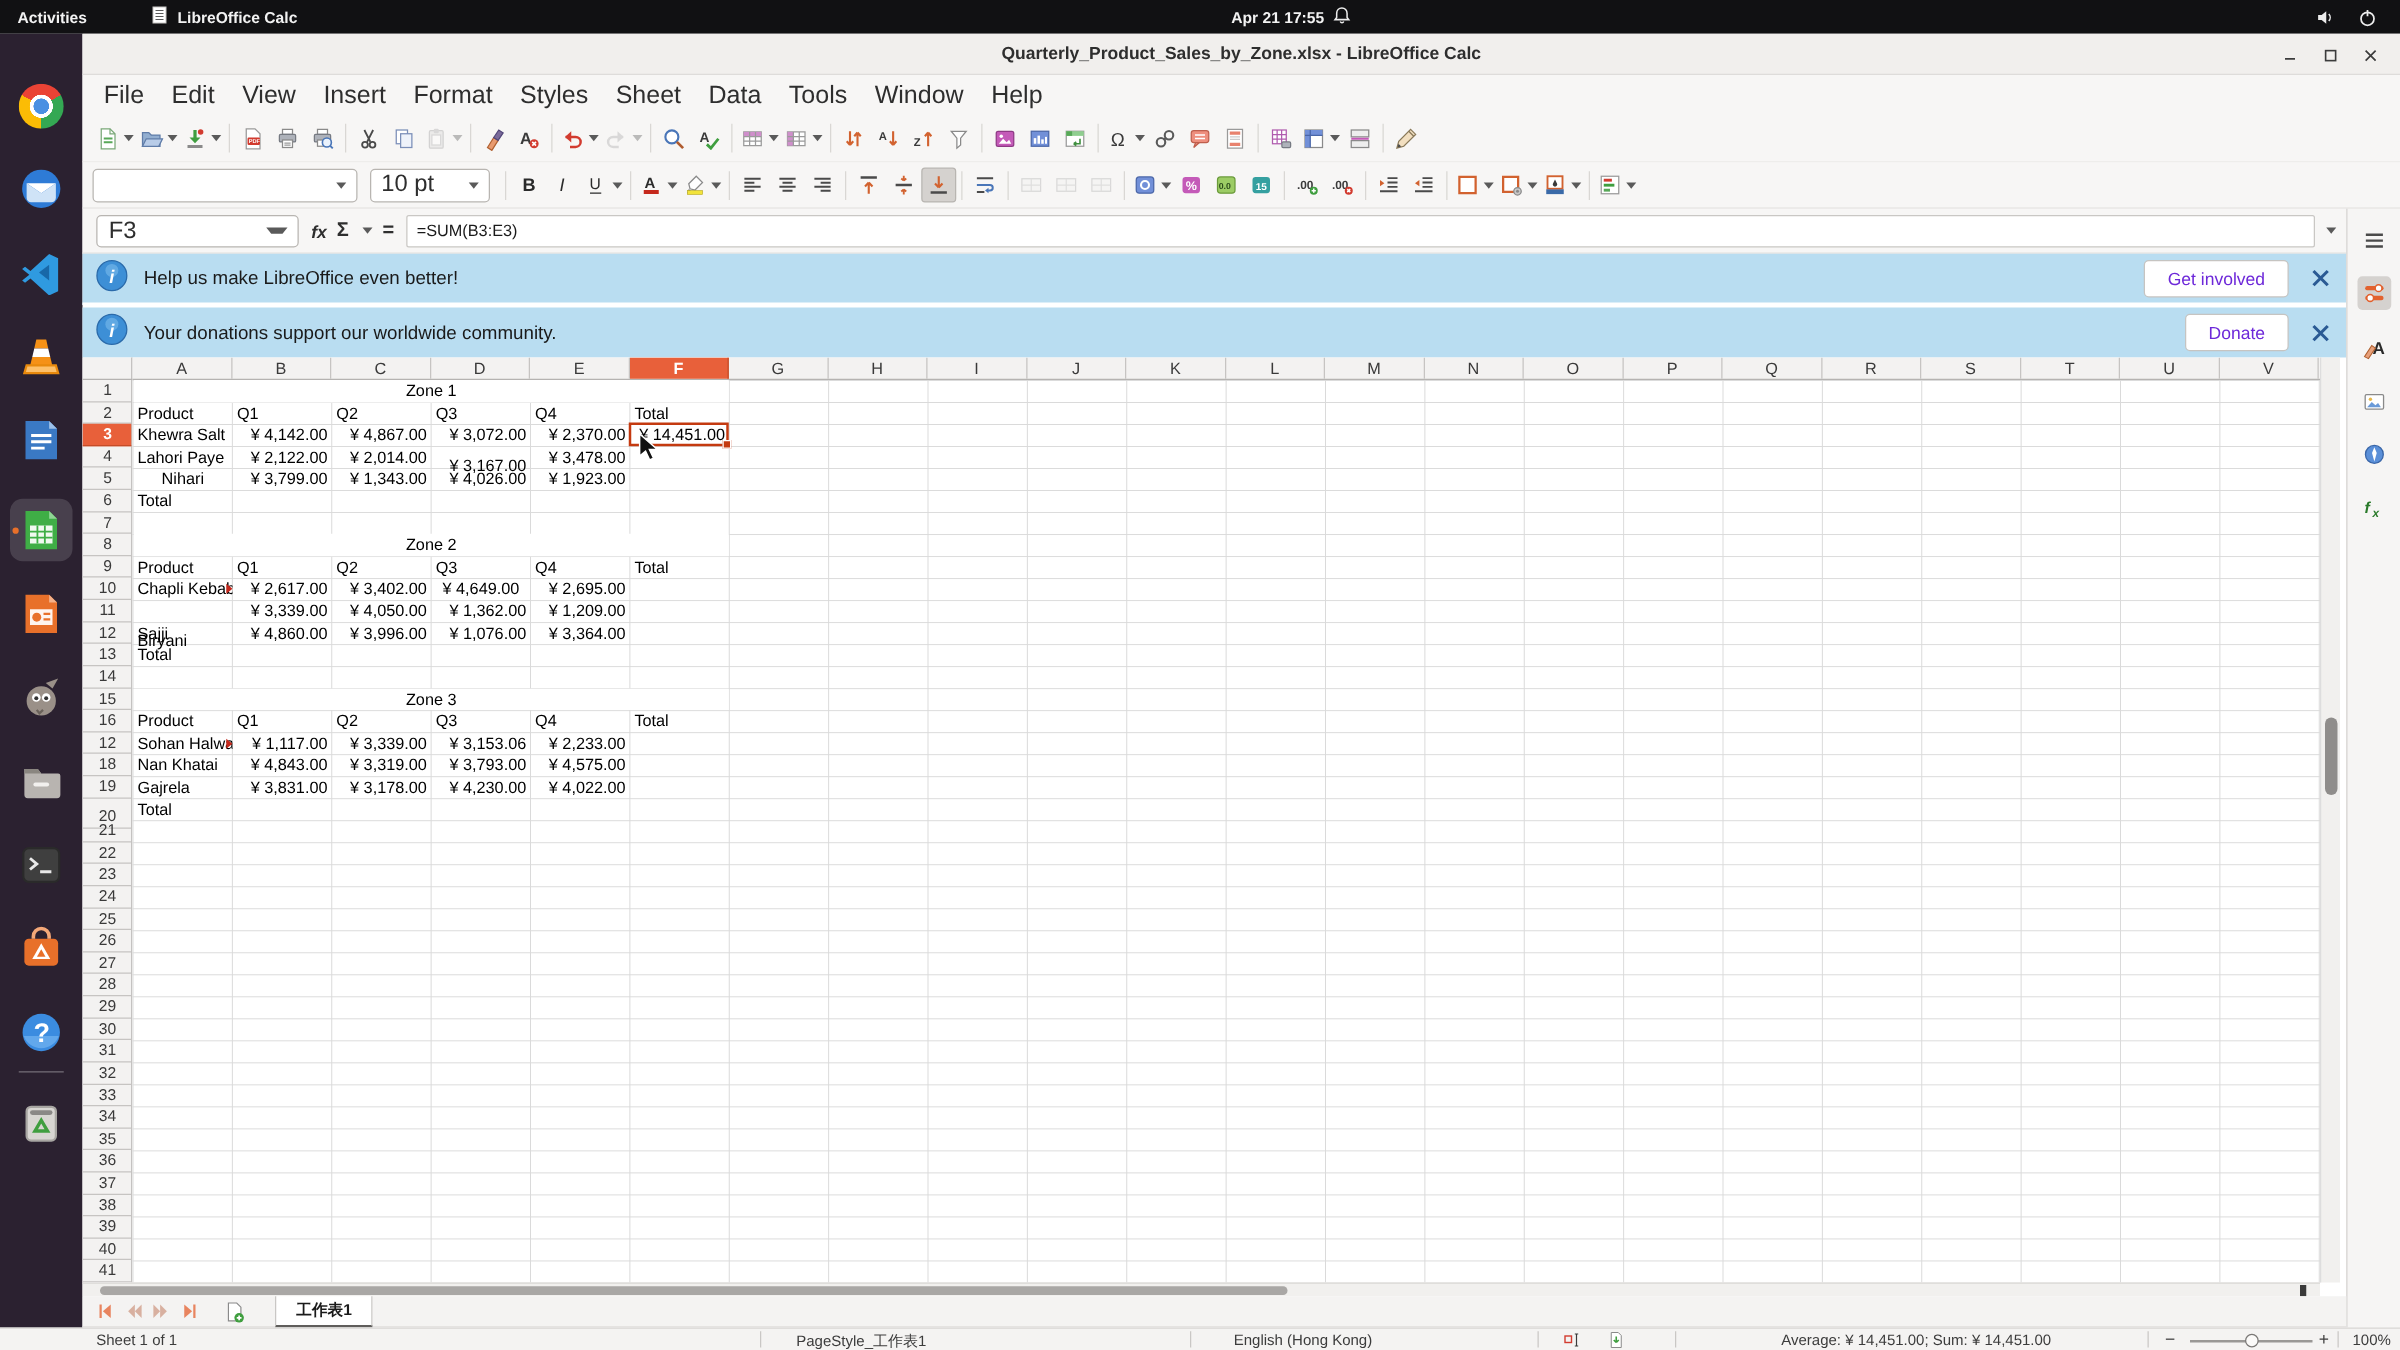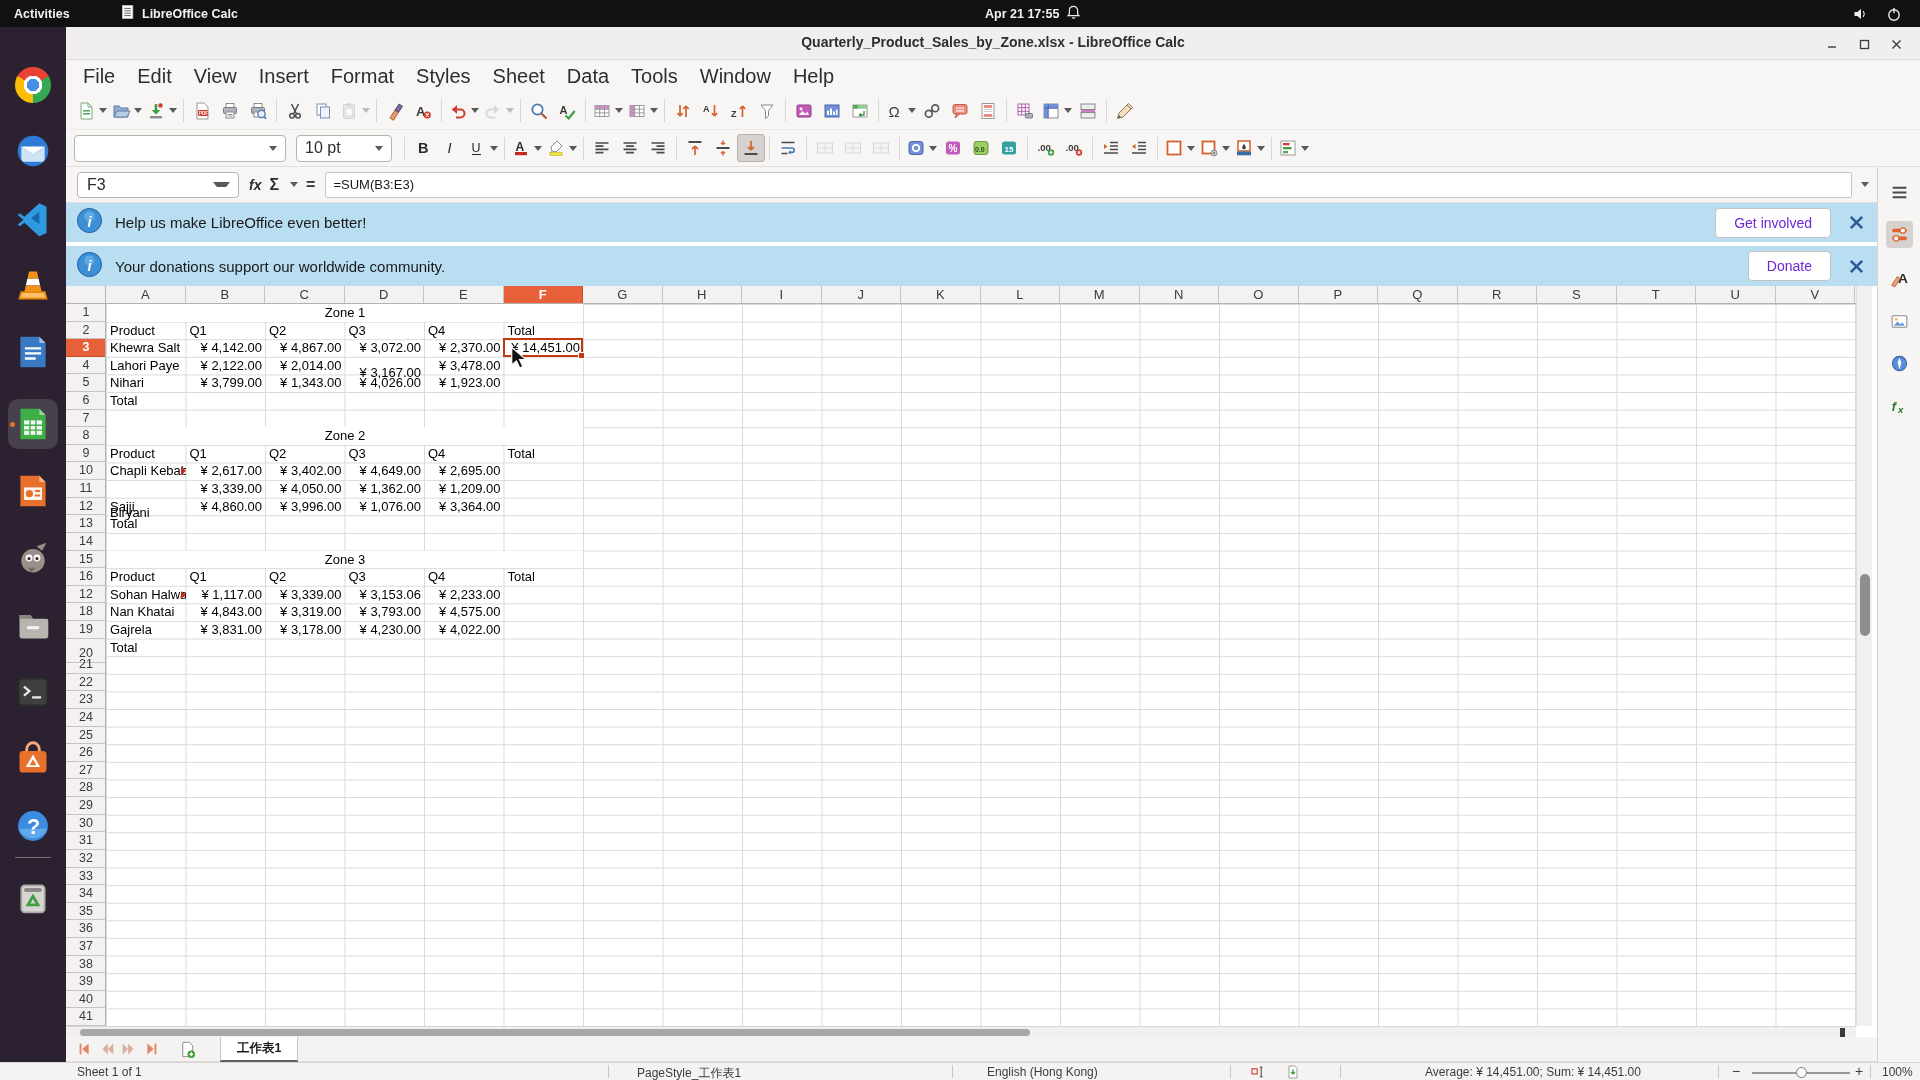--- a/index.html
+++ b/index.html
@@ -30,21 +30,21 @@
   .menu-item { font-size:20px; color:#2e2e2e; padding:4px 11px; border-radius:3px; }
 
   .toolbar { left:66px; width:1854px; background:#f7f6f5; display:flex; align-items:center; padding-left:8px; }
   #toolbar1 { top:92px; height:38px; border-bottom:1px solid #eceae8; }
   #toolbar2 { top:130px; height:37px; border-bottom:1px solid #e2e0de; }
   .tbtn { height:28px; min-width:28px; display:flex; align-items:center; justify-content:center; border-radius:3px; padding:0 2px; }
   .tbtn.active { background:#d5d2cf; border:1px solid #b8b5b1; }
   .tbtn.disabled { opacity:.38; }
   .caret { width:0; height:0; border-left:4px solid transparent; border-right:4px solid transparent; border-top:5px solid #5a5a5a; margin-left:3px; }
   .tsep { width:1px; height:23px; background:#d9d7d4; margin:0 4px; flex:none; }
-  .combo { height:27px; background:#fff; border:1px solid #b8b5b1; border-radius:4px; display:flex; align-items:center; font-size:16px; color:#2e2e2e; }
+  .combo { height:27px; background:#fff; border:1px solid #b8b5b1; border-radius:4px; display:flex; align-items:center; font-size:19px; color:#2e2e2e; }
   .combo .caret { margin-left:auto; margin-right:8px; }
 
   #formulabar { left:66px; top:167px; width:1811px; height:36px; background:#f7f6f5; display:flex; align-items:center; padding-left:11px; border-bottom:1px solid #e2e0de; }
   #namebox { width:162px; height:26px; }
   #namebox span { padding-left:9px; }
   #fxgroup { display:flex; align-items:center; gap:8px; margin:0 10px; }
   #formula-input { flex:1; height:26px; background:#fff; border:1px solid #c9c7c4; border-radius:2px; font-size:13px; color:#1a1a1a; display:flex; align-items:center; padding-left:7px; margin-right:6px; }
 
   .notif { left:66px; width:1811px; background:#b9ddf1; display:flex; align-items:center; padding:0 10px; }
   #notif1 { top:203px; height:41px; border-bottom:2px solid #fff; }
@@ -887,37 +887,37 @@
       <div class="cell n" style="top: 35.22px; left: 80.5px; width: 78.5px;">¥ 4,142.00</div>
       <div class="cell n" style="top: 35.22px; left: 160px; width: 78.5px;">¥ 4,867.00</div>
       <div class="cell n" style="top: 35.22px; left: 239.5px; width: 78.5px;">¥ 3,072.00</div>
       <div class="cell n" style="top: 35.22px; left: 319px; width: 78.5px;">¥ 2,370.00</div>
       <div class="cell n" style="top: 35.22px; left: 398.5px; width: 78.5px;">¥ 14,451.00</div>
       <div class="cell s" style="top: 52.83px; left: 1px; width: 78.5px;">Lahori Paye</div>
       <div class="cell n" style="top: 52.83px; left: 80.5px; width: 78.5px;">¥ 2,122.00</div>
       <div class="cell n" style="top: 52.83px; left: 160px; width: 78.5px;">¥ 2,014.00</div>
       <div class="cell n" style="top: 60px; left: 239.5px; width: 78.5px;">¥ 3,167.00</div>
       <div class="cell n" style="top: 52.83px; left: 319px; width: 78.5px;">¥ 3,478.00</div>
-      <div class="cell s" style="top: 70.44px; left: 1px; width: 78.5px;">Nihari</div>
+      <div class="cell s" style="top: 70.44px; left: 1px; width: 78.5px; text-align: center;">Nihari</div>
       <div class="cell n" style="top: 70.44px; left: 80.5px; width: 78.5px;">¥ 3,799.00</div>
       <div class="cell n" style="top: 70.44px; left: 160px; width: 78.5px;">¥ 1,343.00</div>
       <div class="cell n" style="top: 70.44px; left: 239.5px; width: 78.5px;">¥ 4,026.00</div>
       <div class="cell n" style="top: 70.44px; left: 319px; width: 78.5px;">¥ 1,923.00</div>
       <div class="cell s" style="top: 88.05px; left: 1px; width: 78.5px;">Total</div>
       <div class="cell m" style="top: 123.27px; left: 1px; width: 476px;">Zone 2</div>
       <div class="cell s" style="top: 140.88px; left: 1px; width: 78.5px;">Product</div>
       <div class="cell s" style="top: 140.88px; left: 80.5px; width: 78.5px;">Q1</div>
       <div class="cell s" style="top: 140.88px; left: 160px; width: 78.5px;">Q2</div>
       <div class="cell s" style="top: 140.88px; left: 239.5px; width: 78.5px;">Q3</div>
       <div class="cell s" style="top: 140.88px; left: 319px; width: 78.5px;">Q4</div>
       <div class="cell s" style="top: 140.88px; left: 398.5px; width: 78.5px;">Total</div>
       <div class="cell sc" style="top: 158.49px; left: 1px; width: 78.5px;">Chapli Kebab<span class="clipmark"></span></div>
       <div class="cell n" style="top: 158.49px; left: 80.5px; width: 78.5px;">¥ 2,617.00</div>
       <div class="cell n" style="top: 158.49px; left: 160px; width: 78.5px;">¥ 3,402.00</div>
-      <div class="cell n" style="top: 158.49px; left: 239.5px; width: 78.5px;">¥ 4,649.00</div>
+      <div class="cell n" style="top: 158.49px; left: 239.5px; width: 78.5px; text-align: center;">¥ 4,649.00</div>
       <div class="cell n" style="top: 158.49px; left: 319px; width: 78.5px;">¥ 2,695.00</div>
       <div class="cell s" style="top: 176.1px; left: 1px; width: 78.5px; margin-top: 24px;">Biryani</div>
       <div class="cell n" style="top: 176.1px; left: 80.5px; width: 78.5px;">¥ 3,339.00</div>
       <div class="cell n" style="top: 176.1px; left: 160px; width: 78.5px;">¥ 4,050.00</div>
       <div class="cell n" style="top: 176.1px; left: 239.5px; width: 78.5px;">¥ 1,362.00</div>
       <div class="cell n" style="top: 176.1px; left: 319px; width: 78.5px;">¥ 1,209.00</div>
       <div class="cell s" style="top: 193.71px; left: 1px; width: 78.5px;">Sajji</div>
       <div class="cell n" style="top: 193.71px; left: 80.5px; width: 78.5px;">¥ 4,860.00</div>
       <div class="cell n" style="top: 193.71px; left: 160px; width: 78.5px;">¥ 3,996.00</div>
       <div class="cell n" style="top: 193.71px; left: 239.5px; width: 78.5px;">¥ 1,076.00</div>

